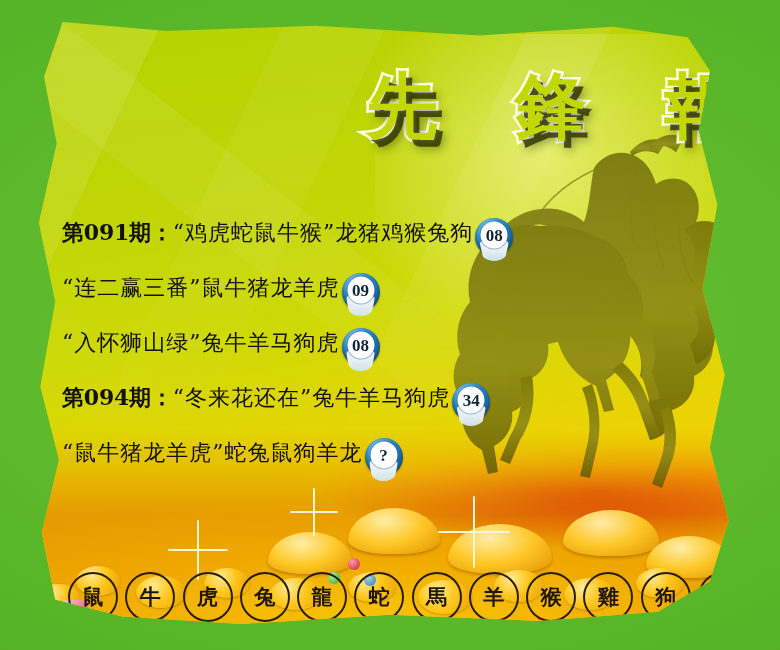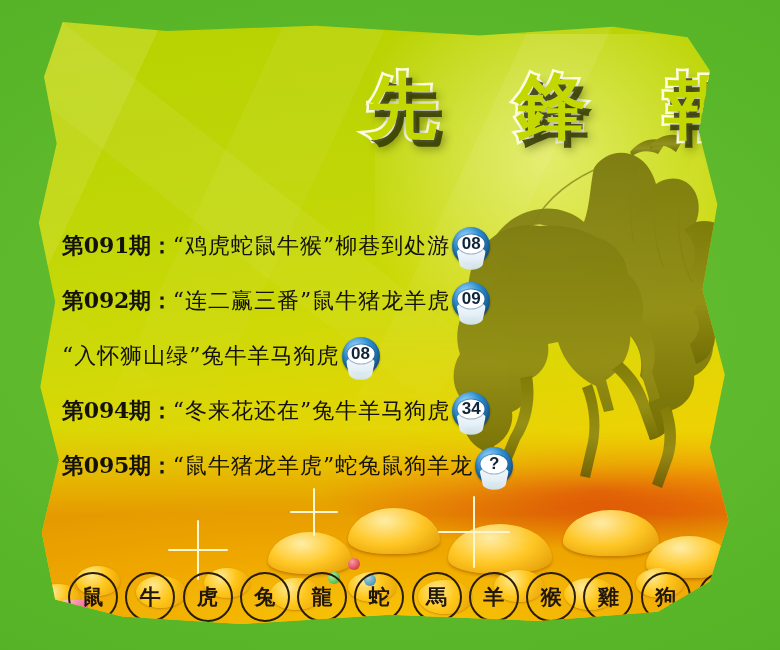--- a/index.html
+++ b/index.html
@@ -98,21 +98,21 @@
     color:#c2d800;
     -webkit-text-stroke:5px #fdfee6;
     paint-order:stroke fill;
     text-shadow:6px 7px 0 rgba(40,45,0,.78), 8px 9px 10px rgba(30,35,0,.45);
   }
 
   
   .rows{position:absolute;left:44px;top:196px;width:470px;}
   .row{
     position:relative;height:55px;
-    display:flex;align-items:center;
+    display:flex;align-items:flex-start;
     font-family:"DejaVu Serif","Liberation Serif",serif;
     font-size:22px;color:#14110a;white-space:nowrap;
   }
   .row .issue{font-weight:600;letter-spacing:-.2px;}
   .row .phrase{letter-spacing:1px;}
   .row .zodiacs{letter-spacing:1px;margin-right:4px;}
 
   
   .ball{
     position:relative;width:38px;height:38px;flex:0 0 38px;margin-left:-2px;
@@ -126,24 +126,24 @@
   .ball .bg::after{
     content:"";position:absolute;left:50%;top:52%;width:76%;height:62%;
     transform:translateX(-50%);
     border-radius:0 0 50% 50%;
     background:linear-gradient(180deg,#ffffff 0%,#eef6fb 60%,#cfe4f2 100%);
     clip-path:polygon(0 22%, 18% 0, 82% 0, 100% 22%, 86% 100%, 14% 100%);
     opacity:.95;
   }
   .ball .disc{
     position:absolute;left:50%;top:46%;transform:translate(-50%,-50%);
-    width:27px;height:19px;border-radius:50%;
+    width:27px;height:27px;border-radius:50%;
     background:#ffffff;
     display:flex;align-items:center;justify-content:center;
-    font-family:Liberation Sans, sans-serif;
+    font-family:Liberation Serif, serif;
     font-size:17px;font-weight:700;color:#10243a;
     box-shadow:0 0 0 1px rgba(20,60,95,.35);
   }
 
   
   .notice{
     position:absolute;left:58px;top:480px;width:640px;
     font-family:"DejaVu Serif","Liberation Serif",serif;
     font-size:15px;font-weight:700;color:#1a1205;
     letter-spacing:2.5px;line-height:29px;
@@ -261,29 +261,28 @@
       </g>
     </svg>
 
     <div class="title">先 鋒 報</div>
 
     <div class="rows">
 
       <div class="row">
         <span class="issue">第091期：</span>
         <span class="phrase">“鸡虎蛇鼠牛猴”</span>
-        <span class="zodiacs">柳巷到处游</span>
+        <span class="zodiacs">龙猪鸡猴兔狗</span>
         <span class="ball">
           <span class="bg"></span>
           <span class="disc">08</span>
         </span>
       </div>
 
       <div class="row">
-        <span class="issue">第092期：</span>
         <span class="phrase">“连二赢三番”</span>
         <span class="zodiacs">鼠牛猪龙羊虎</span>
         <span class="ball">
           <span class="bg"></span>
           <span class="disc">09</span>
         </span>
       </div>
 
       <div class="row">
         <span class="phrase">“入怀狮山绿”</span>
@@ -298,21 +297,20 @@
         <span class="issue">第094期：</span>
         <span class="phrase">“冬来花还在”</span>
         <span class="zodiacs">兔牛羊马狗虎</span>
         <span class="ball">
           <span class="bg"></span>
           <span class="disc">34</span>
         </span>
       </div>
 
       <div class="row">
-        <span class="issue">第095期：</span>
         <span class="phrase">“鼠牛猪龙羊虎”</span>
         <span class="zodiacs">蛇兔鼠狗羊龙</span>
         <span class="ball">
           <span class="bg"></span>
           <span class="disc">?</span>
         </span>
       </div>
 
     </div>
 

